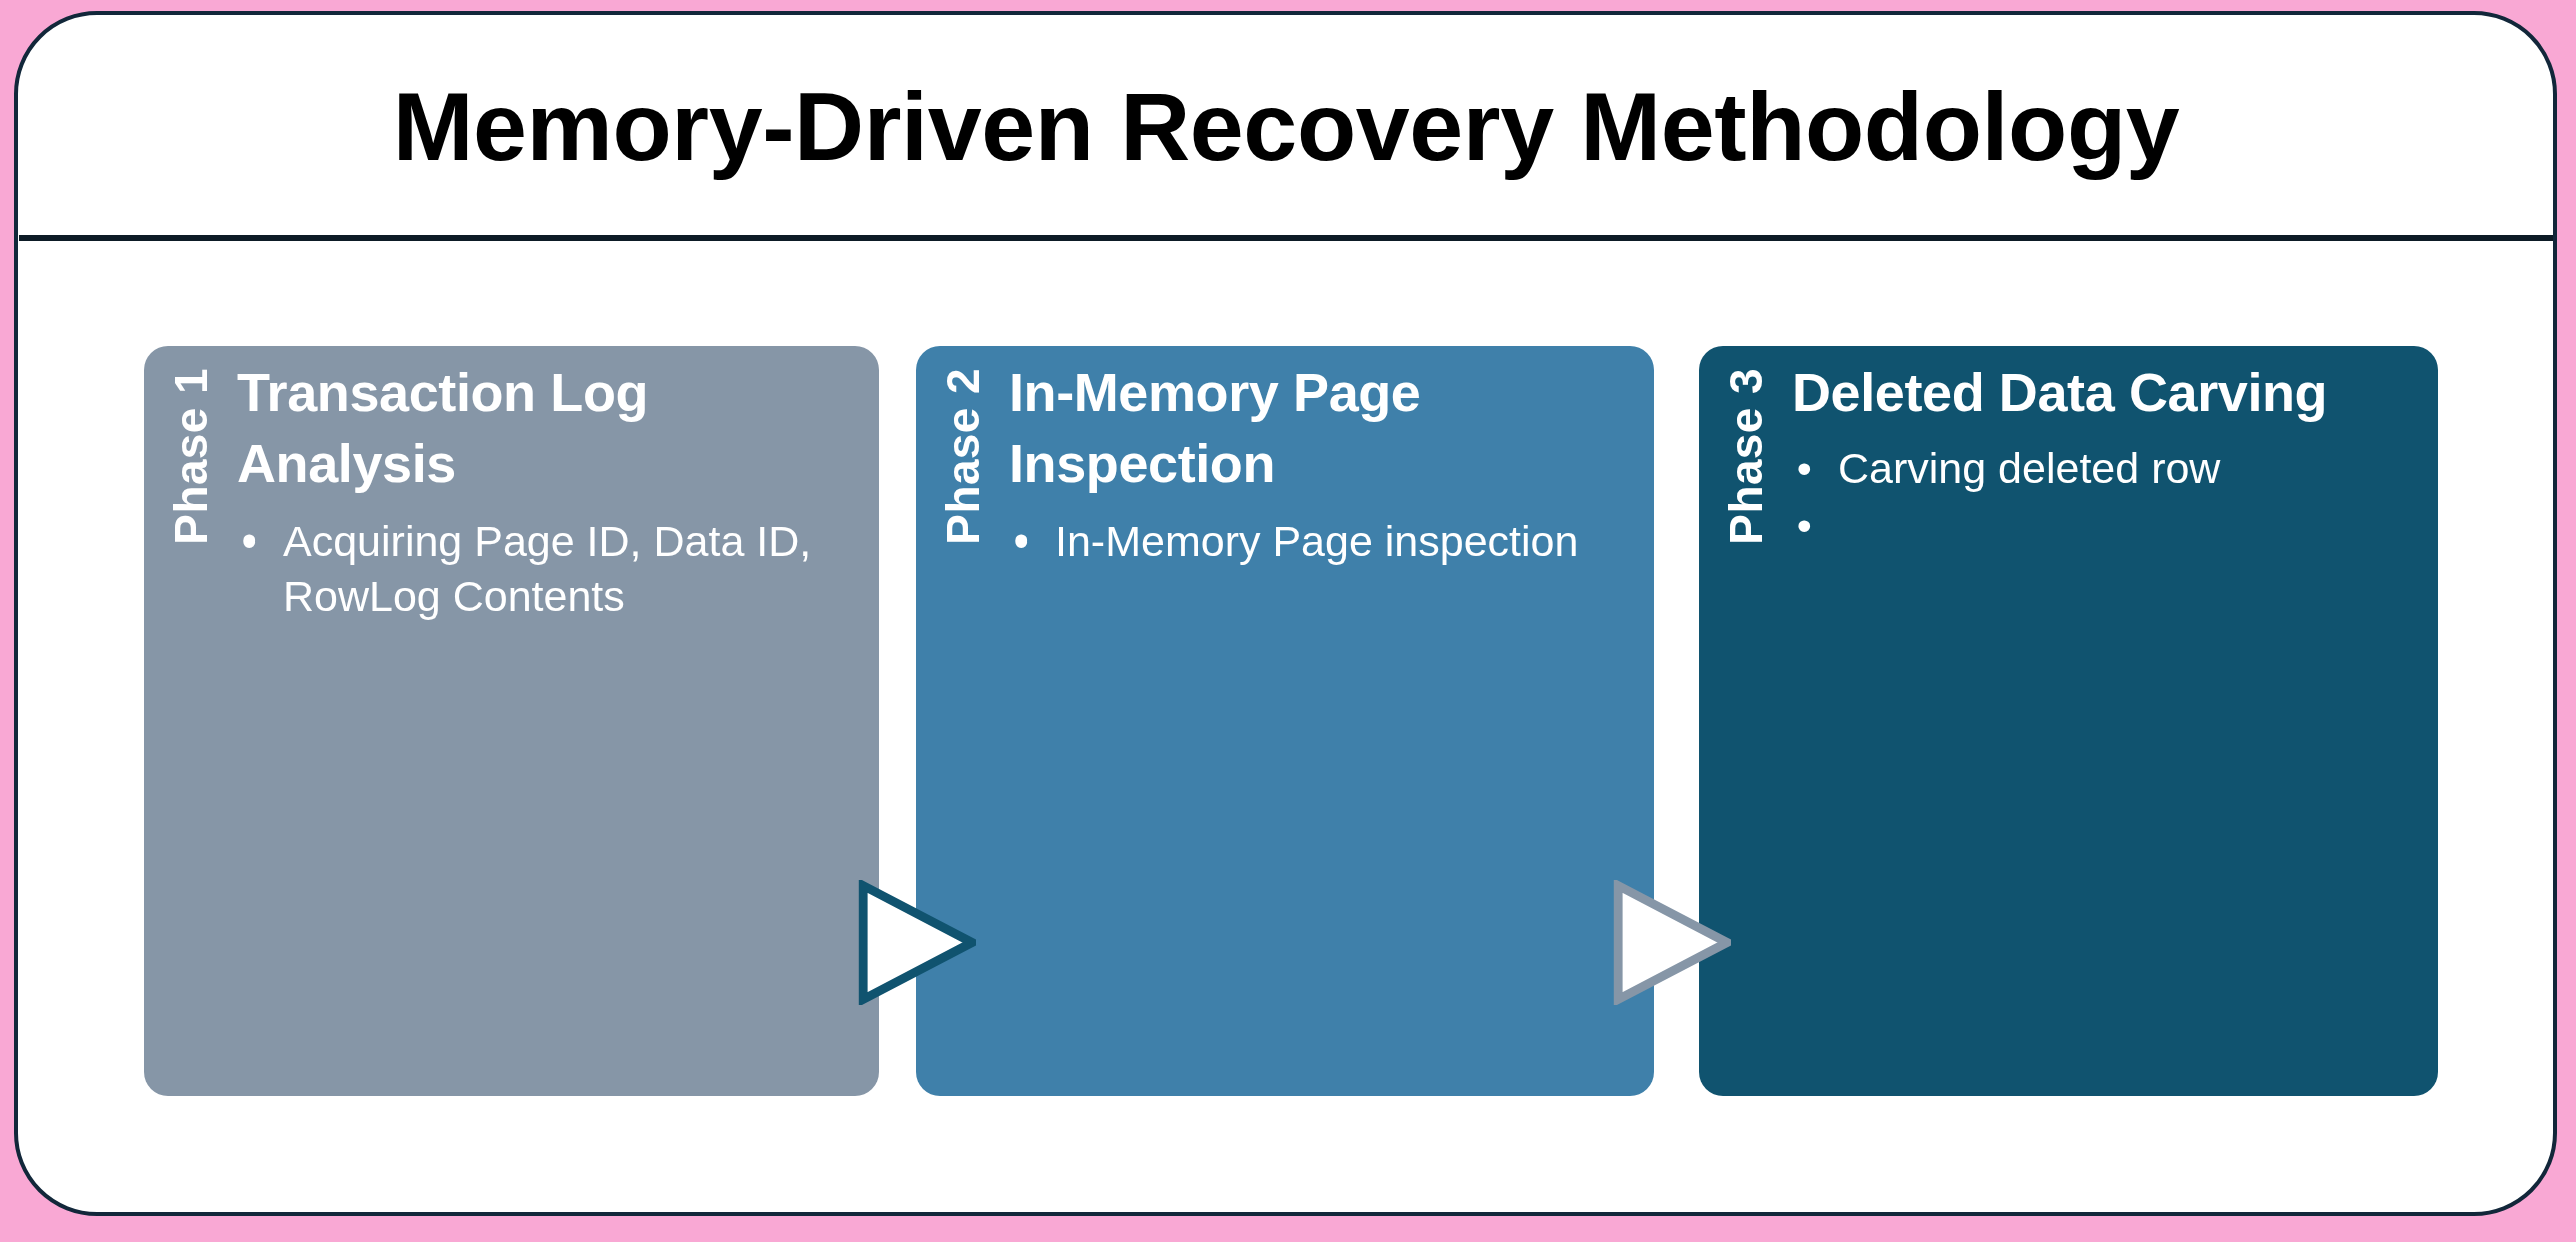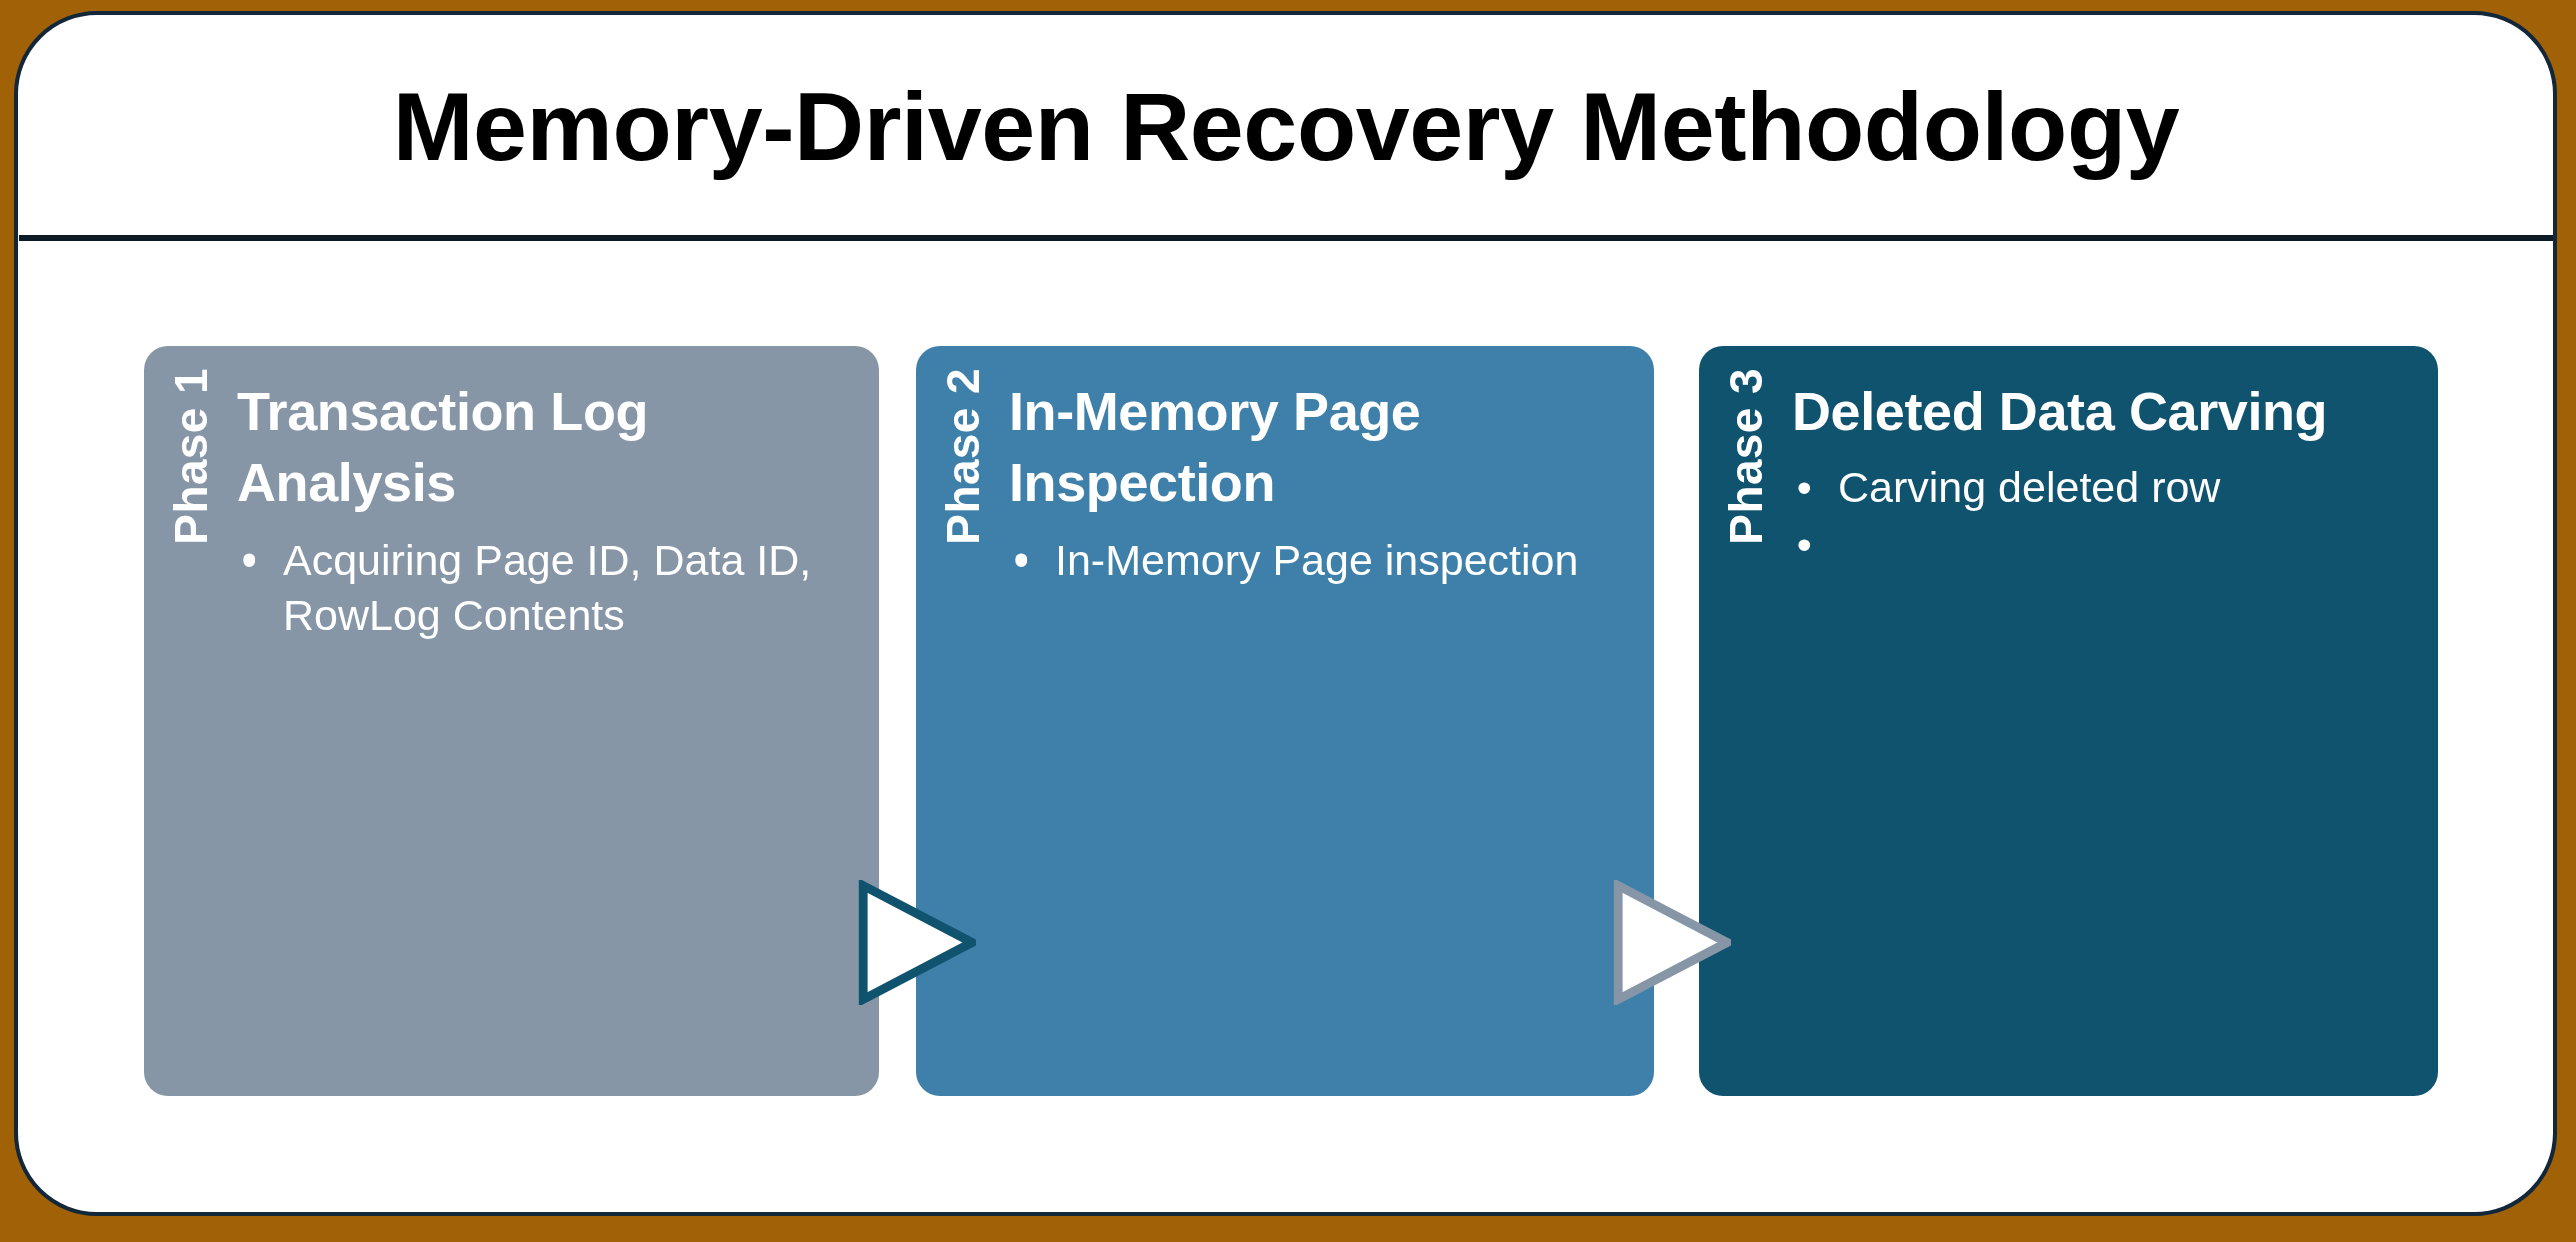--- a/index.html
+++ b/index.html
@@ -7,21 +7,21 @@
     padding: 0;
     background: #ffffff;
   }
   body {
     font-family: "Liberation Sans", sans-serif;
   }
   #canvas {
     position: relative;
     width: 2576px;
     height: 1242px;
-    background: #a16207;
+    background: #f9a8d4;
     overflow: hidden;
   }
 
   
   .outer-frame {
     position: absolute;
     left: 14.4px;
     top: 11.2px;
     width: 2543px;
     height: 1205px;
@@ -104,21 +104,21 @@
     color: #ffffff;
     font-size: 46px;
     font-weight: 700;
     letter-spacing: 0.4px;
     line-height: 1;
   }
 
   
   .phase-body {
     flex: 1 1 auto;
-    padding: 30px 24px 0 0;
+    padding: 11px 24px 0 0;
     display: flex;
     flex-direction: column;
   }
   .phase-heading {
     color: #ffffff;
     font-size: 54px;
     font-weight: 700;
     line-height: 1.32;
     margin: 0 0 12.8px 0;
     letter-spacing: -0.4px;

